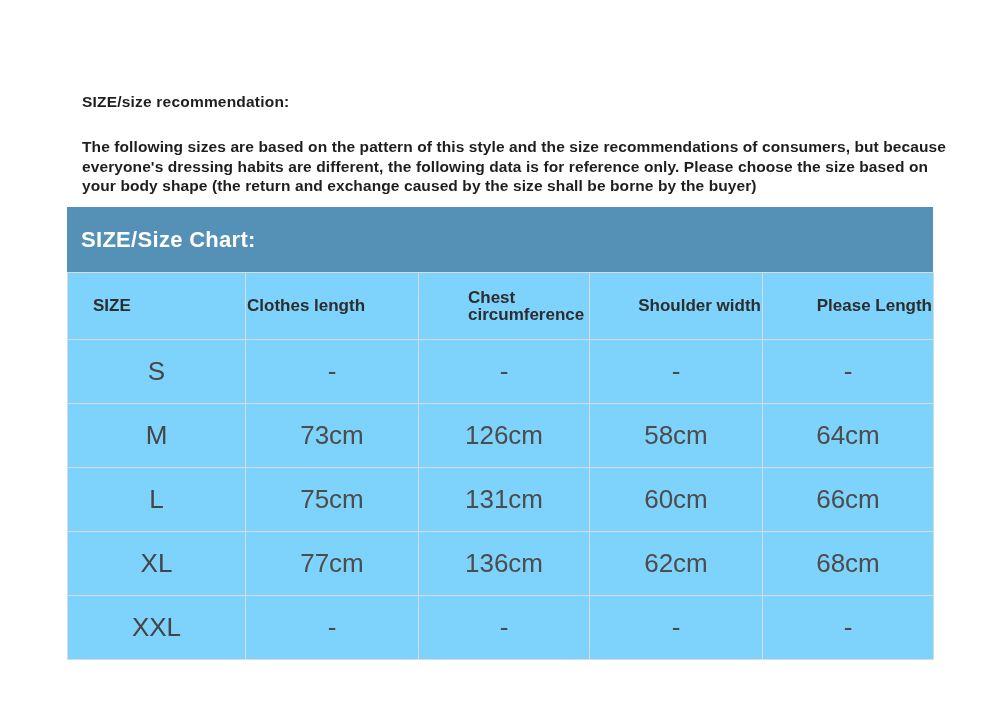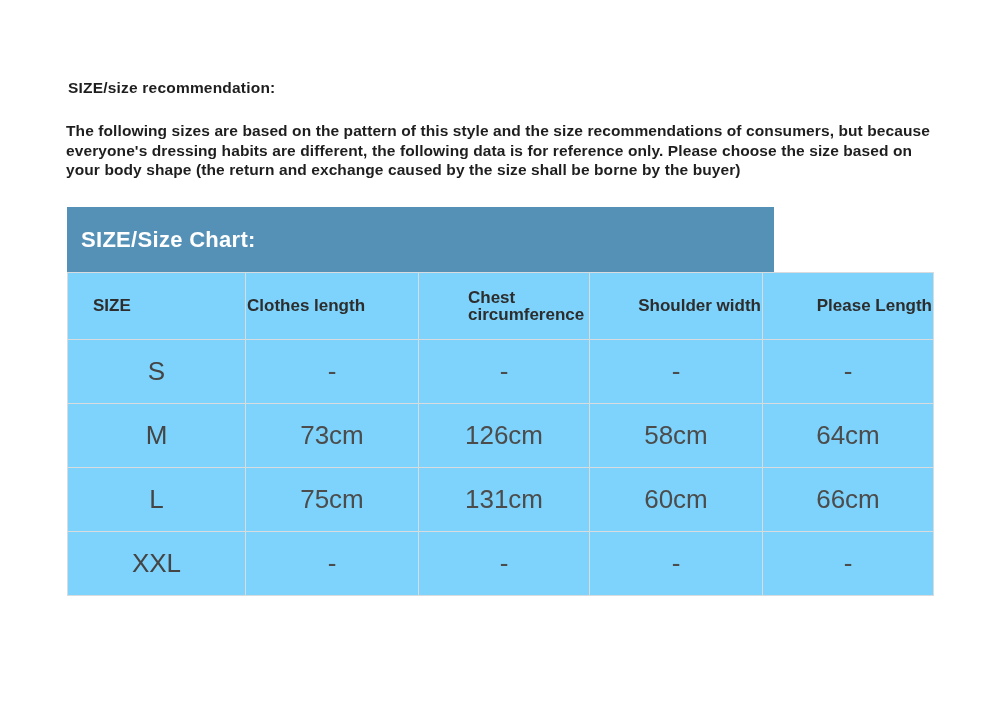--- a/index.html
+++ b/index.html
@@ -8,43 +8,43 @@
     width: 1000px;
     height: 708px;
     background: #ffffff;
     font-family: "Liberation Sans", sans-serif;
     overflow: hidden;
   }
   .rec-heading {
     position: absolute;
     left: 66px;
     top: 77px;
-    margin: 2px;
+    margin: 16px;
     font-size: 15.5px;
     font-weight: 700;
     color: #1e1e1e;
     letter-spacing: 0.2px;
   }
   .rec-body {
     position: absolute;
     left: 66px;
     top: 121px;
-    margin: 0;
+    margin: 16px;
     width: 874px;
     font-size: 15.5px;
     font-weight: 700;
     color: #1e1e1e;
     line-height: 19.5px;
     letter-spacing: 0.1px;
   }
   .title-bar {
     position: absolute;
     left: 67px;
     top: 207px;
-    width: 707px;
+    width: 866px;
     height: 65px;
     background: #5591b7;
     display: flex;
     align-items: center;
   }
   .chart-title {
     margin-left: 14px;
     font-size: 22px;
     font-weight: 700;
     color: #ffffff;
@@ -131,20 +131,27 @@
         <td>64cm</td>
       </tr>
       <tr>
         <td class="size-cell">L</td>
         <td>75cm</td>
         <td>131cm</td>
         <td>60cm</td>
         <td>66cm</td>
       </tr>
       <tr>
+        <td class="size-cell">XL</td>
+        <td>77cm</td>
+        <td>136cm</td>
+        <td>62cm</td>
+        <td>68cm</td>
+      </tr>
+      <tr>
         <td class="size-cell">XXL</td>
         <td>-</td>
         <td>-</td>
         <td>-</td>
         <td>-</td>
       </tr>
     </tbody>
   </table>
 
 </div>

